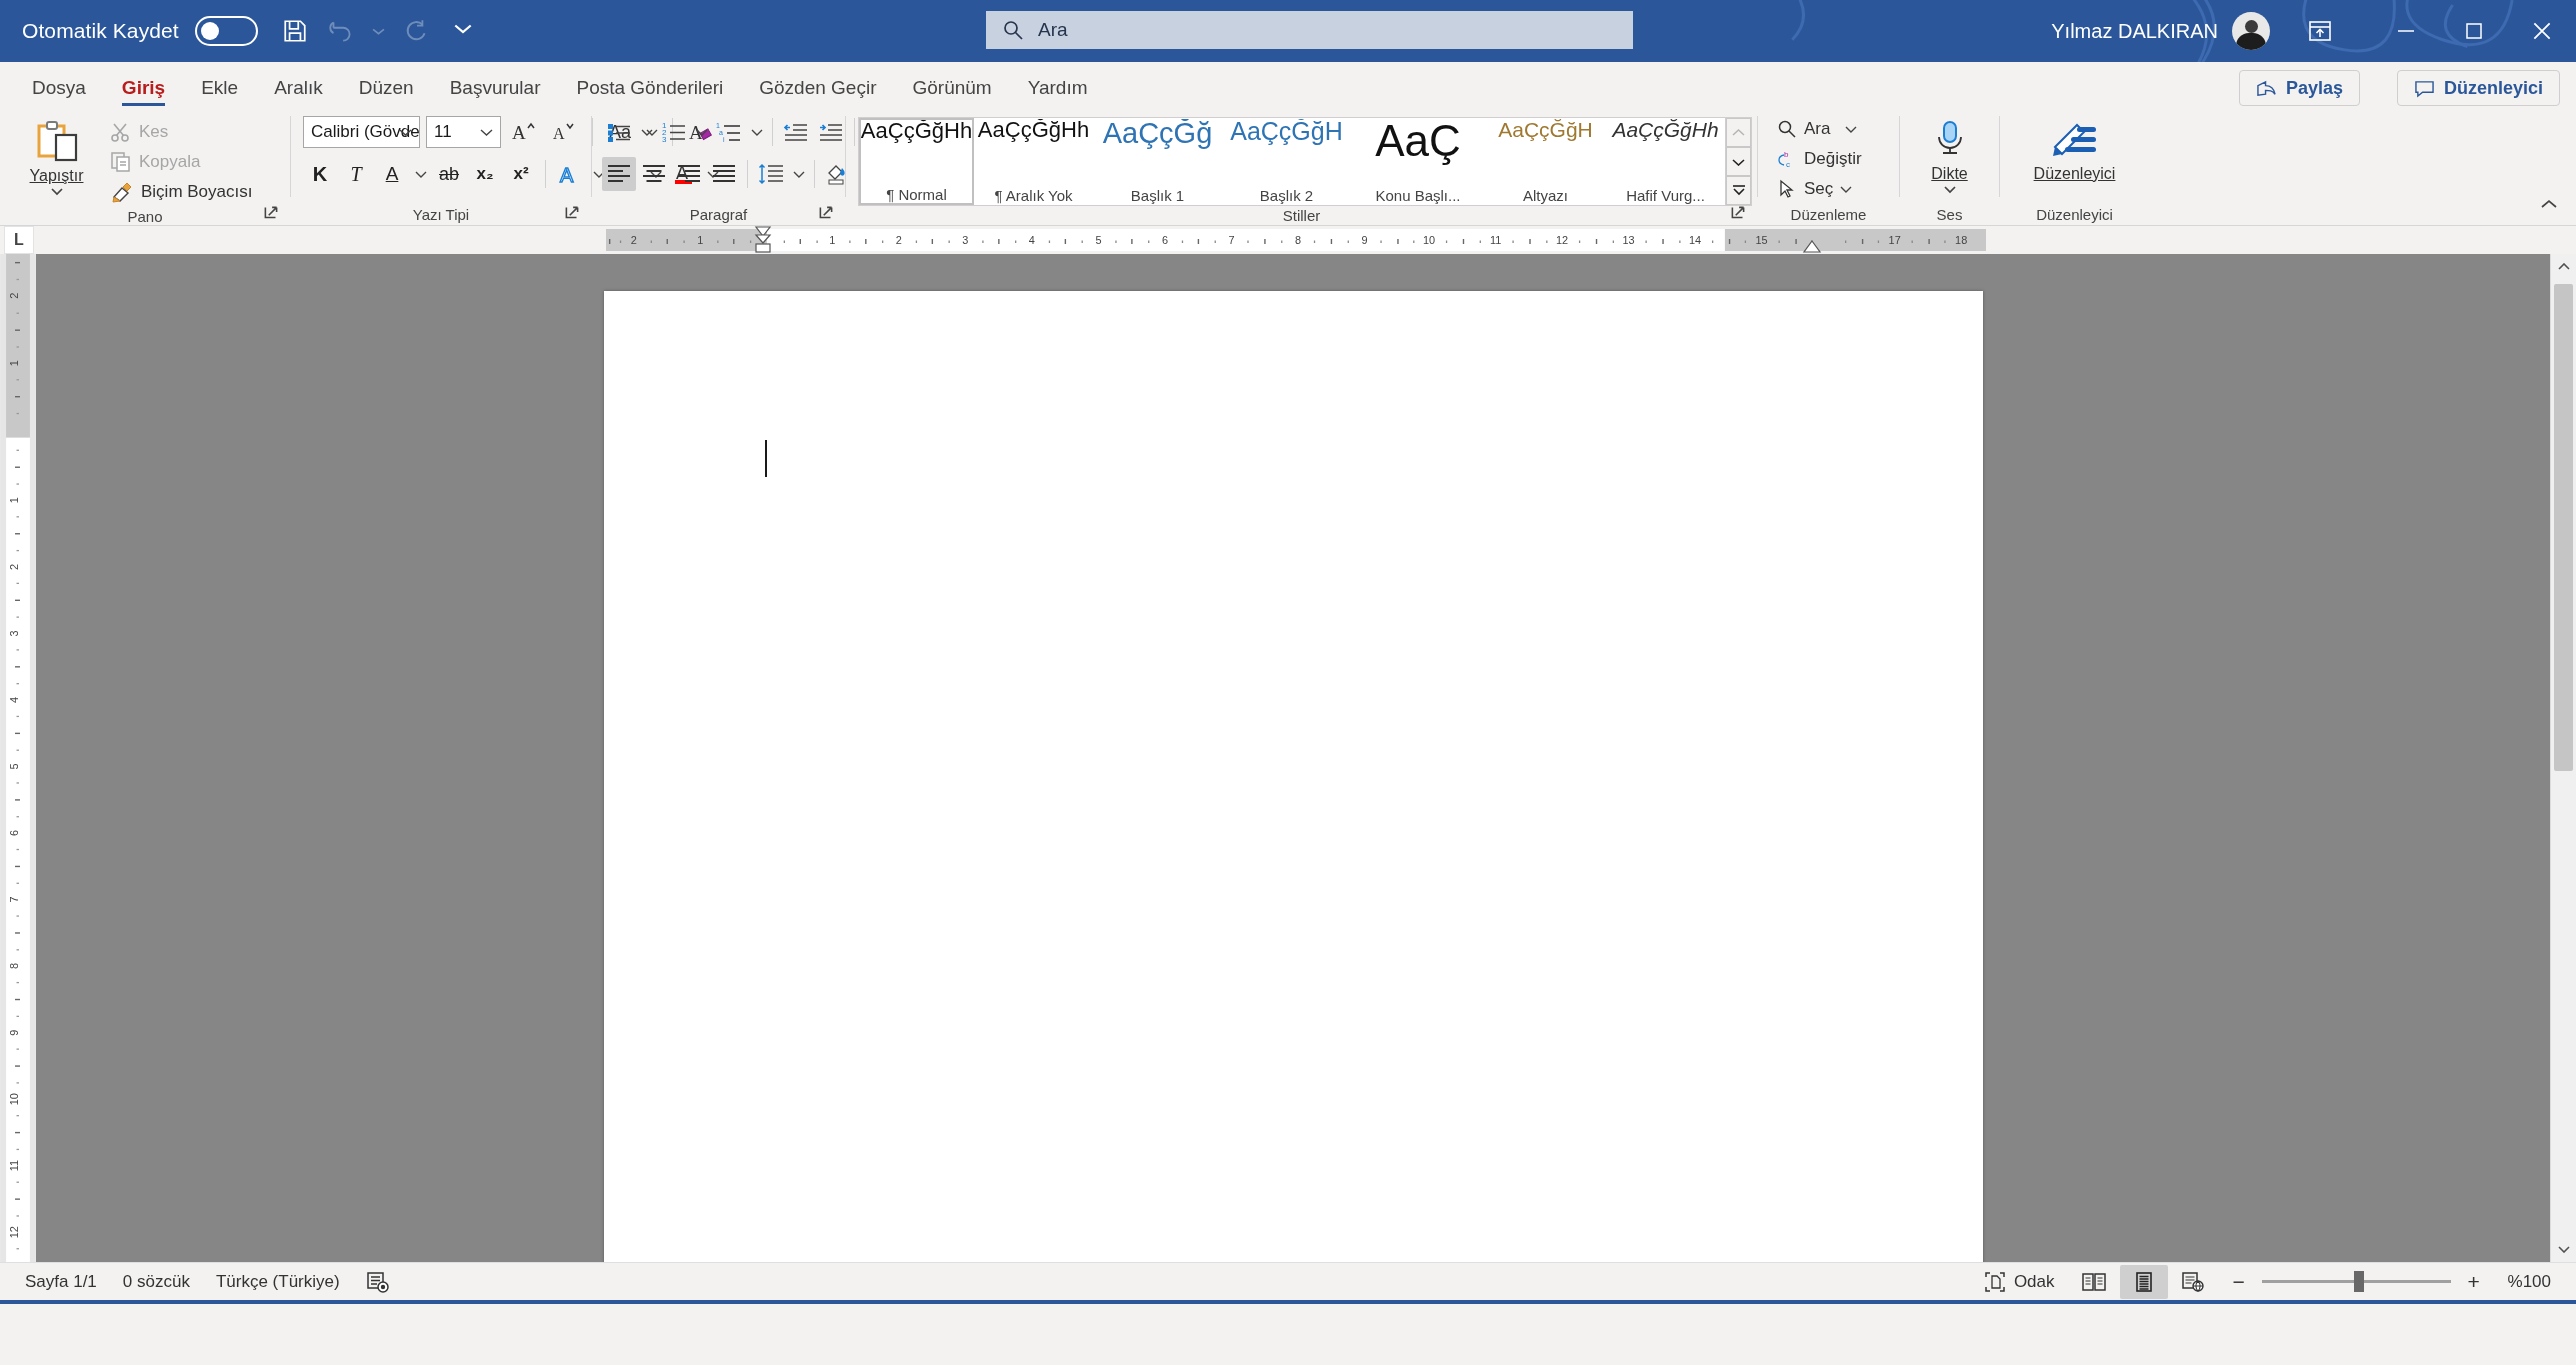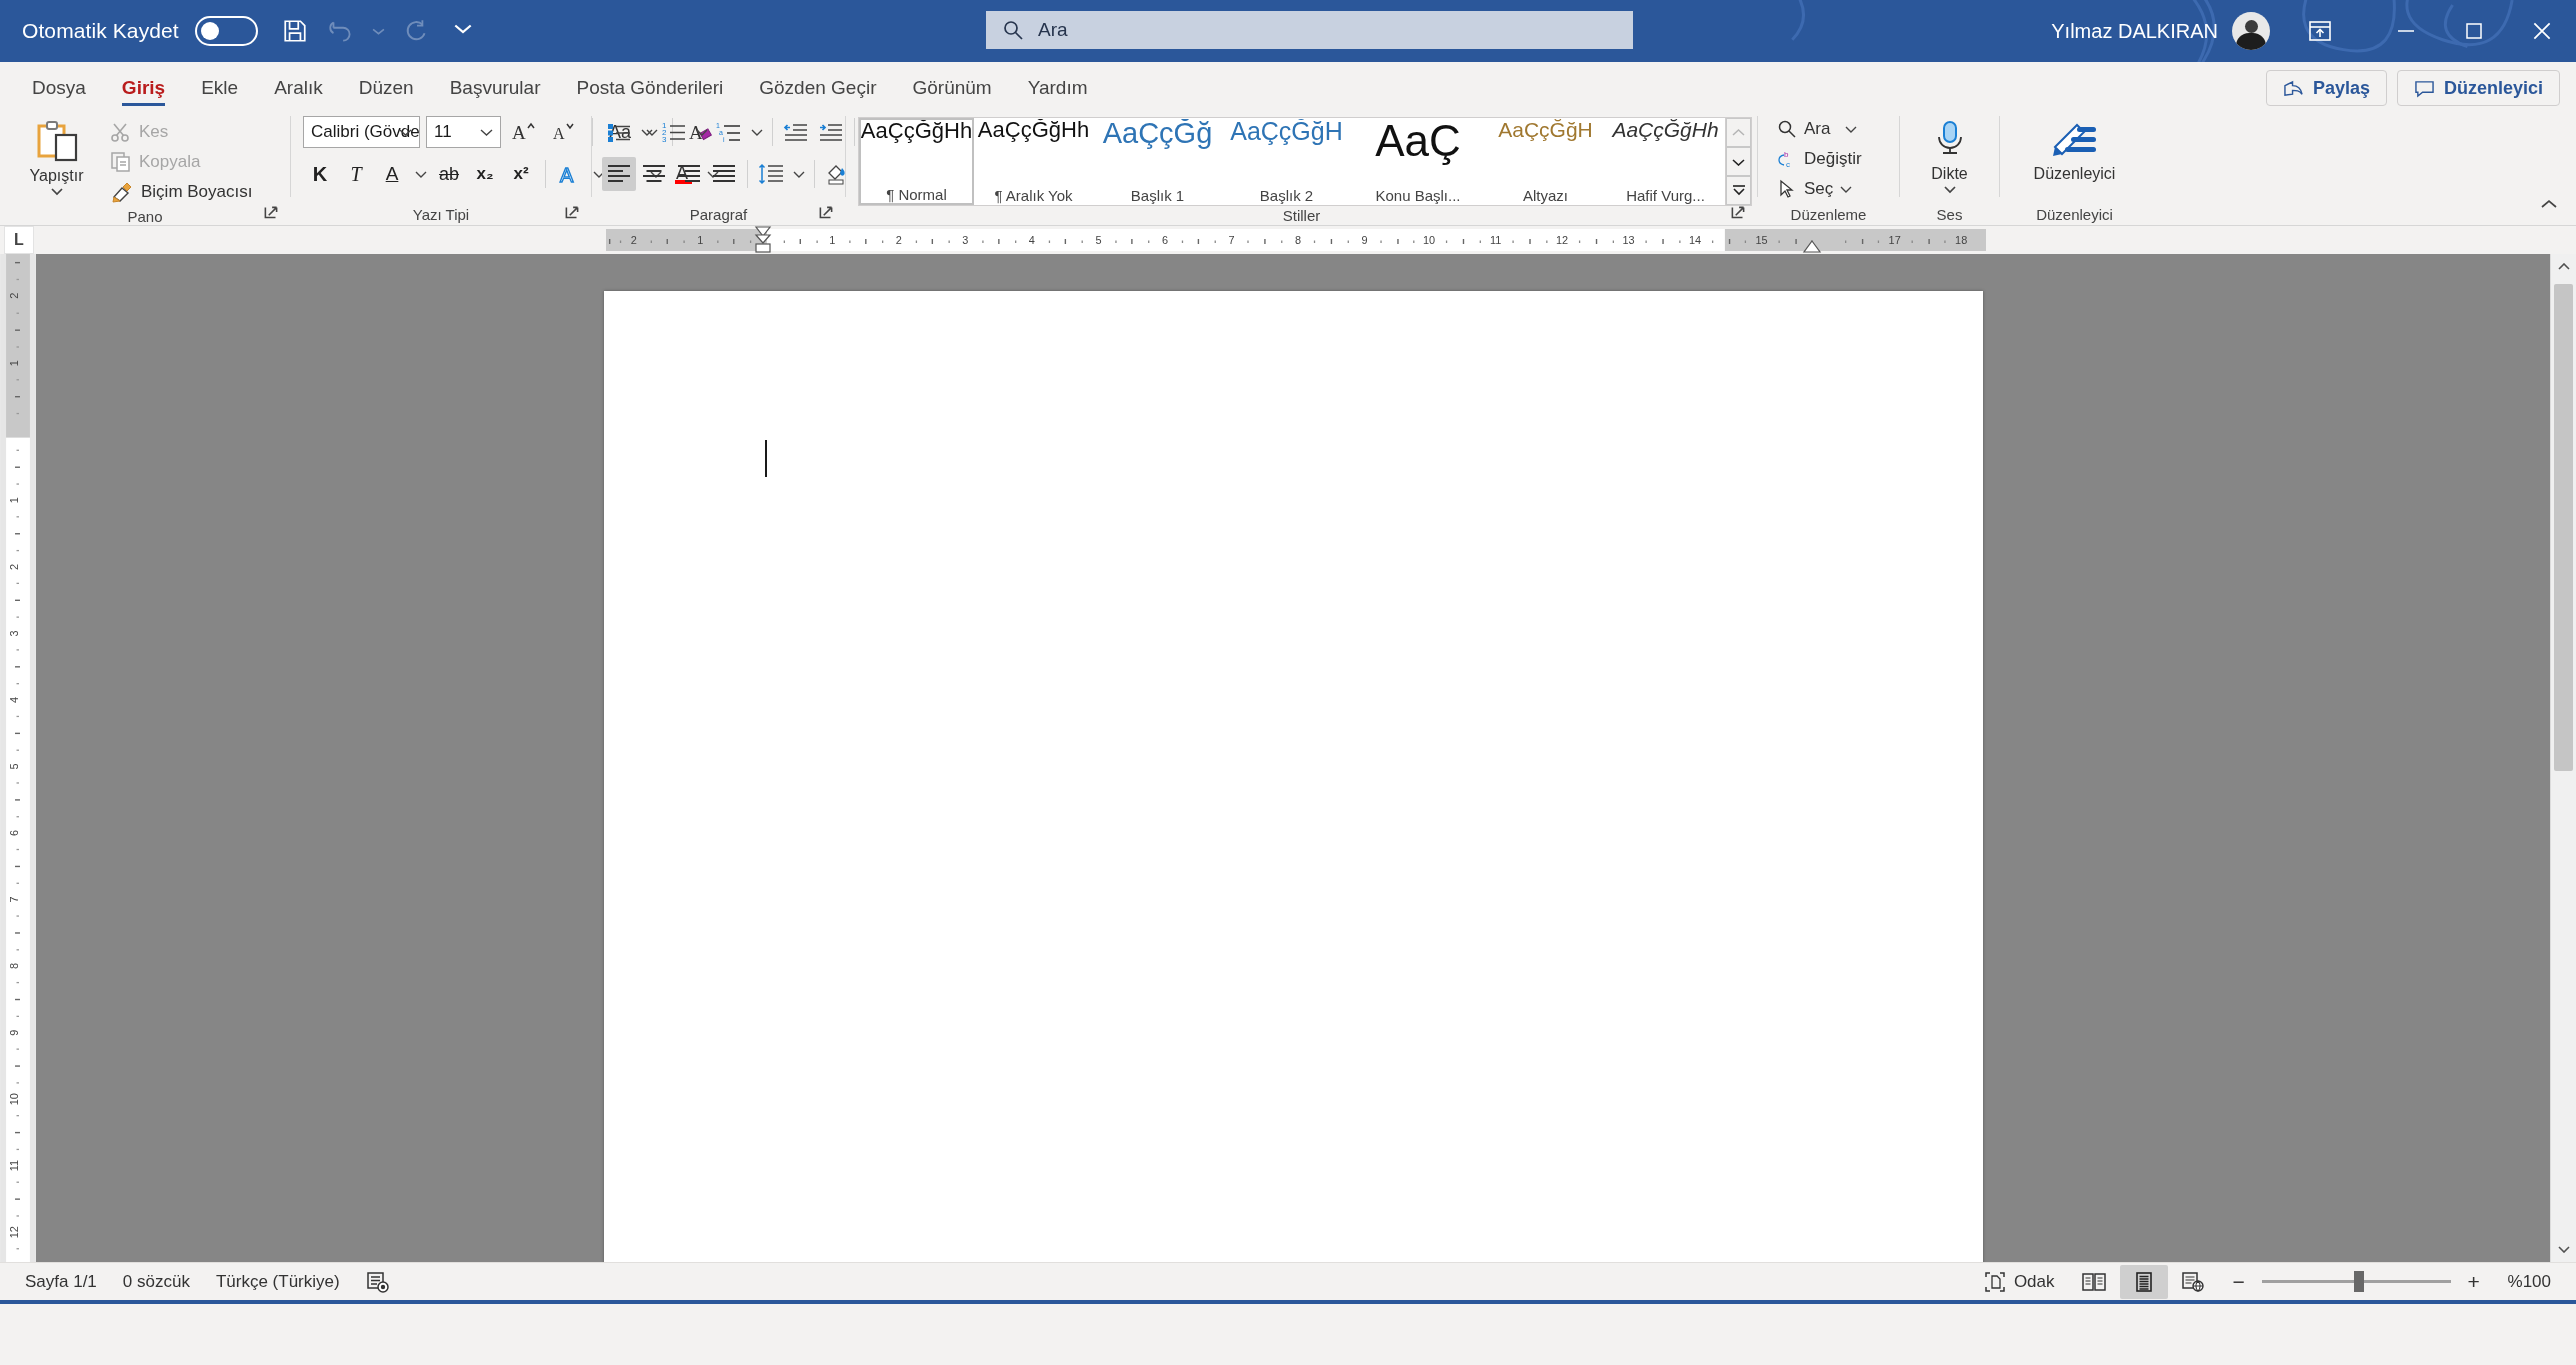--- a/index.html
+++ b/index.html
@@ -69,21 +69,21 @@
   }
   .tab.active { color: #b91c1c; font-weight: bold; }
   .tab.active::after {
     content: ""; position: absolute; left: 18px; right: 18px; bottom: 4px;
     height: 3px; background: #2b579a;
   }
   .tabstrip-right { margin-left: auto; display: flex; align-items: center; gap: 10px; padding-right: 16px; padding-bottom: 4px; }
   .pill {
     display: flex; align-items: center; gap: 9px; height: 36px; padding: 0 16px;
     border: 1px solid #d0cece; border-radius: 4px; background: #f3f2f1;
-    color: #2b579a; font-size: 18px; font-weight: bold; cursor: pointer;
+    color: #2b579a; font-size: 18px; font-weight: bold; cursor: pointer; margin-left: 27px;
   }
 
   
   .ribbon {
     height: 116px; background: #f3f2f1; border-bottom: 1px solid #d6d6d6;
     display: flex; align-items: stretch; position: relative;
   }
   .group { display: flex; flex-direction: column; position: relative; padding: 0 6px; }
   .group-body { flex: 1; display: flex; align-items: flex-start; padding-top: 5px; }
   .group-label {
@@ -93,21 +93,21 @@
   .group-sep { width: 1px; background: #d6d6d6; margin: 6px 0 28px 0; align-self: stretch; }
   .dlg-launcher {
     position: absolute; right: 4px; bottom: 3px; width: 18px; height: 18px;
     cursor: pointer;
   }
 
   .bigbtn {
     display: flex; flex-direction: column; align-items: center; justify-content: flex-start;
     width: 73px; padding-top: 4px; cursor: pointer; border-radius: 3px;
   }
-  .bigbtn .lbl { font-size: 16px; color: #333; margin-top: 3px; text-align: left; line-height: 1.05; }
+  .bigbtn .lbl { font-size: 16px; color: #333; margin-top: 3px; text-align: left; line-height: 1.05; text-decoration: underline; }
   .bigbtn .chev { margin-top: 1px; }
 
   .smallrow {
     display: flex; align-items: center; gap: 7px; height: 30px; padding: 0 5px;
     cursor: pointer; border-radius: 2px; font-size: 17px; color: #333;
   }
   .smallrow.disabled { color: #a6a6a6; }
 
   .iconbtn {
     width: 34px; height: 34px; display: flex; align-items: center; justify-content: center;

